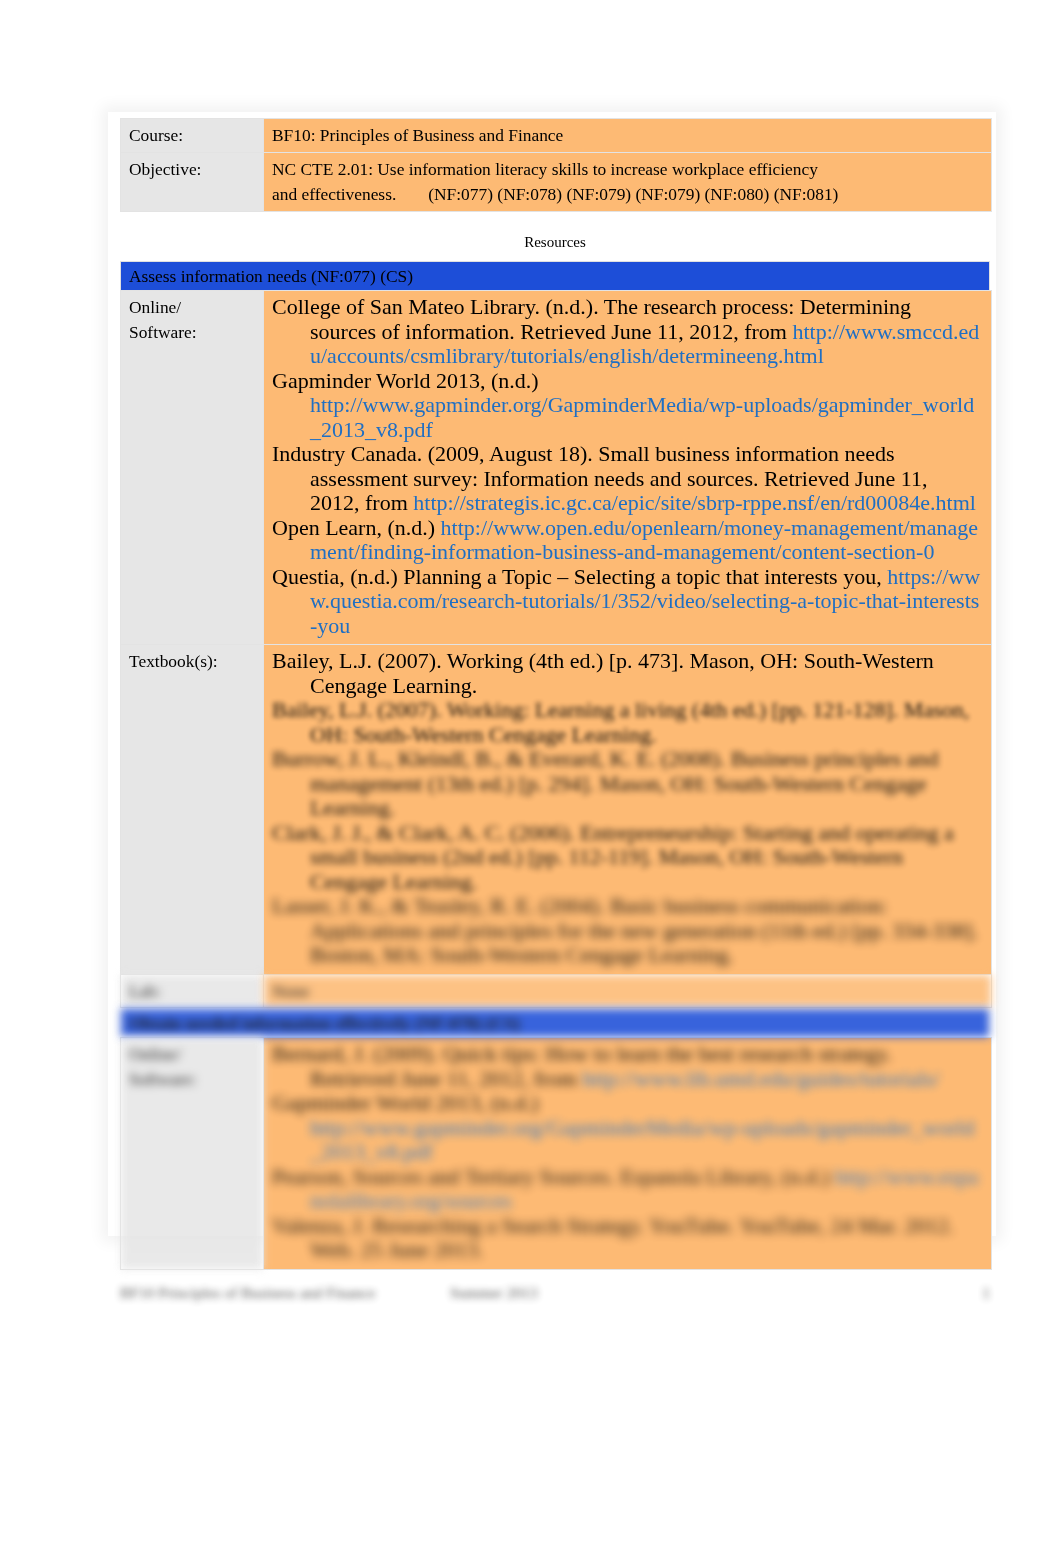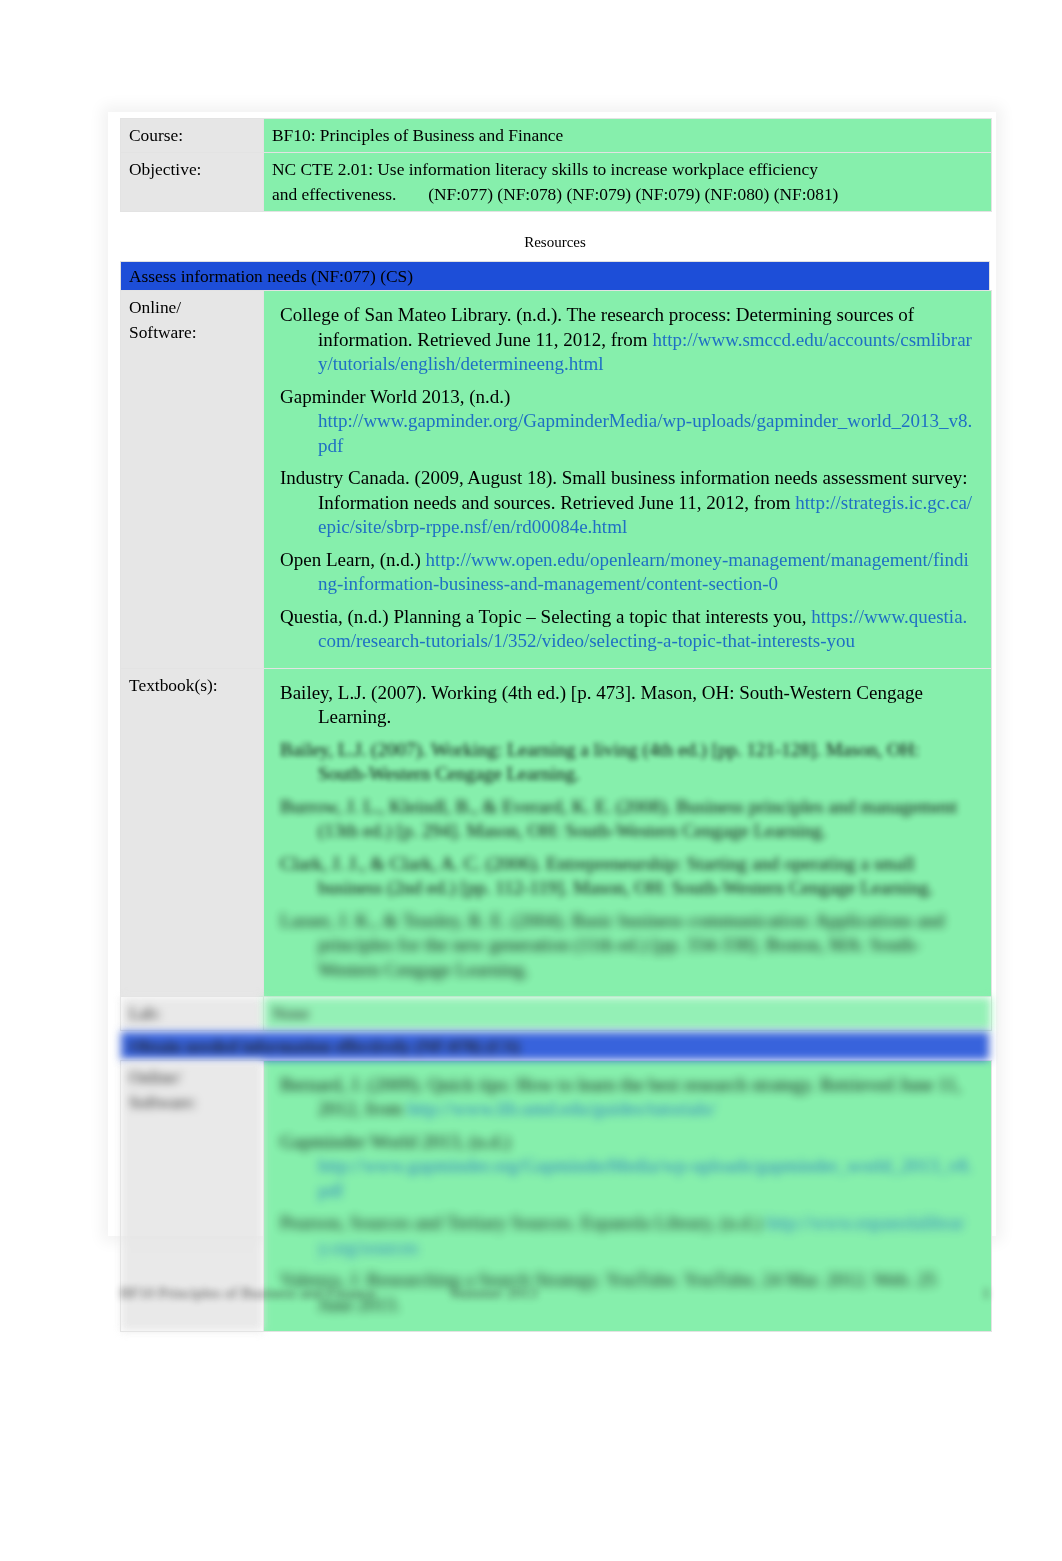--- a/index.html
+++ b/index.html
@@ -50,21 +50,21 @@
   table.grid td {
     vertical-align: top;
     padding: 0;
     border: 1px solid #e3e3e3;
   }
 
   .lab-col { width: 142px; }
   .val-col { width: 727px; }
 
   .shade { background: #e6e6e6; }
-  .white { background: #86efac; }
+  .white { background: #fdba74; }
 
   .cellpad { padding: 4px 6px 4px 8px; }
 
   .ln {
     font-size: 17.4px;
     line-height: 25px;
     white-space: nowrap;
   }
 
   .objective-line2 .gap { display: inline-block; width: 32px; }
@@ -83,25 +83,25 @@
     background: #1d4ed8;
     border: 1px solid #e0e0e0;
     border-bottom: none;
     font-size: 17.4px;
     line-height: 24px;
     padding: 2px 6px 2px 8px;
   }
   .band.bold { font-weight: bold; }
 
   .citation {
-    font-size: 19px;
+    font-size: 22px;
     line-height: 24.5px;
     padding-left: 38px;
     text-indent: -38px;
-    margin: 8px;
+    margin: 0;
   }
   .cit-block { padding: 4px 10px 6px 8px; }
 
   a.link, .link {
     color: #1f6fc4;
     text-decoration: none;
     word-break: break-all;
   }
 
   .sm-label {

